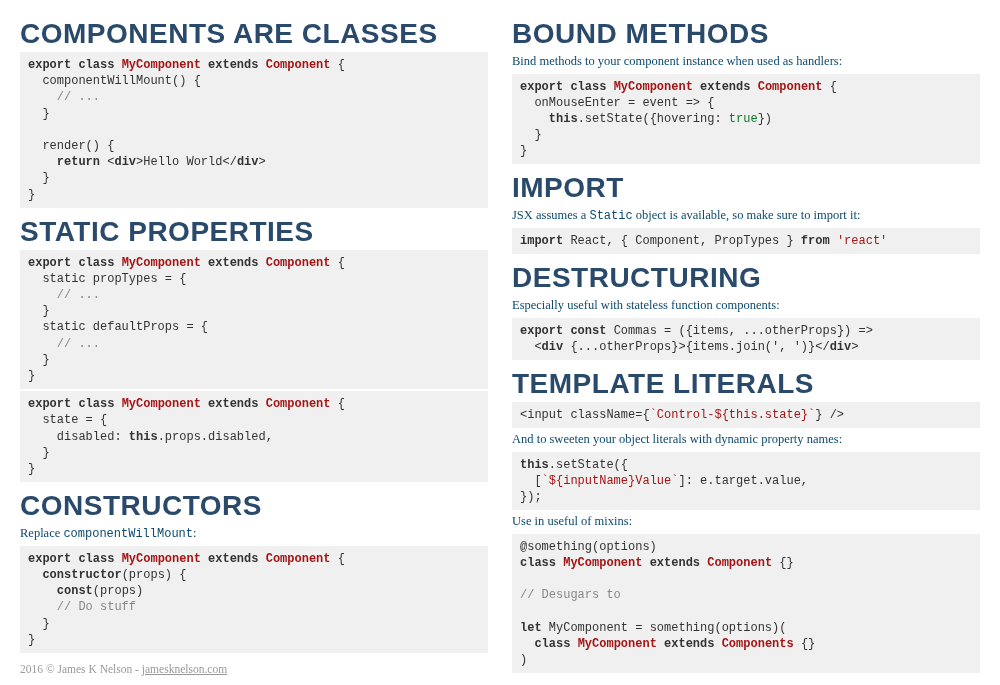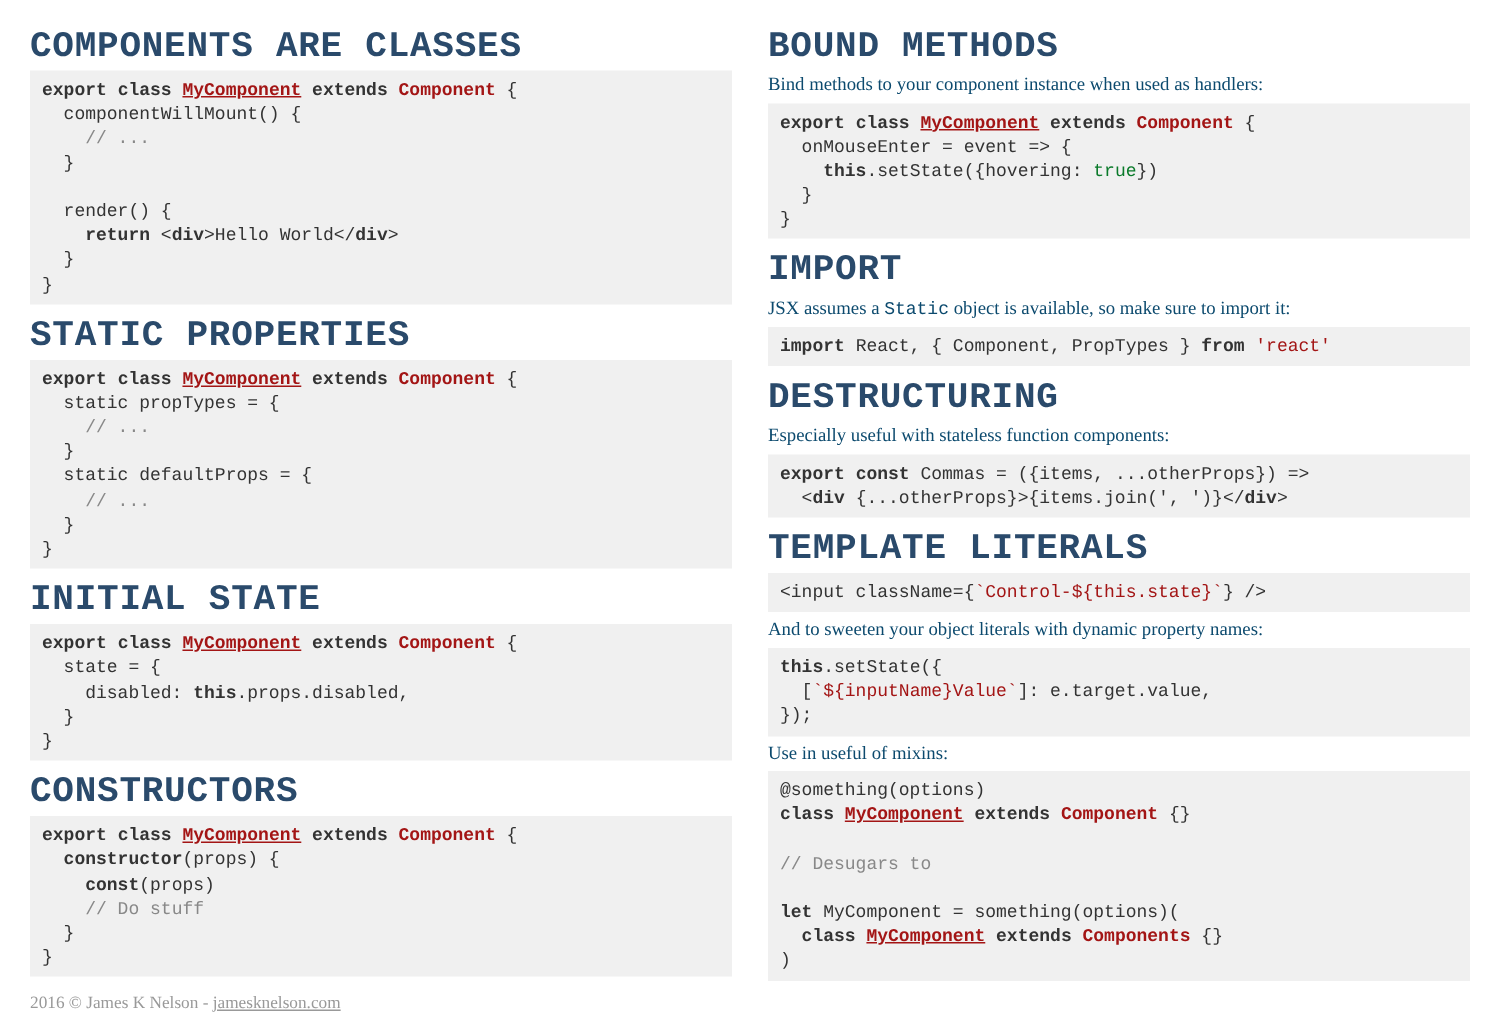--- a/index.html
+++ b/index.html
@@ -12,25 +12,25 @@
     display: flex;
     gap: 24px;
     color: #222;
   }
   .col {
     flex: 1;
     display: flex;
     flex-direction: column;
   }
   h2 {
-    font-family: Liberation Mono, monospace;
+    font-family: Liberation Sans, sans-serif;
     font-stretch: condensed;
     text-transform: uppercase;
     color: #2a4a6b;
-    font-size: 24px;
+    font-size: 28px;
     font-weight: 700;
     letter-spacing: 0.5px;
     margin-bottom: 2px;
     margin-top: 6px;
   }
   h2:first-child { margin-top: 0; }
   .col > p {
     font-size: 12.5px;
     color: #0c4a6e;
     margin-bottom: 3px;
@@ -46,21 +46,21 @@
     padding: 5px 8px;
     font-family: 'Courier New', Consolas, monospace;
     font-size: 12px;
     line-height: 1.35;
     color: #333;
     white-space: pre;
     overflow: hidden;
     margin-bottom: 2px;
   }
   .kw { color: #333; font-weight: bold; }
-  .cls { color: #a31515; font-weight: bold; text-decoration: underline; }
+  .cls { color: #a31515; font-weight: bold; }
   .ext { color: #a31515; font-weight: bold; }
   .str { color: #a31515; }
   .com { color: #888; }
   .val { color: #0a7a2a; }
   .footer {
     color: #999;
     font-size: 11.5px;
     margin-top: auto;
     padding-top: 8px;
   }
@@ -84,28 +84,28 @@
   <h2>Static Properties</h2>
   <pre><span class="kw">export</span> <span class="kw">class</span> <span class="cls">MyComponent</span> <span class="kw">extends</span> <span class="ext">Component</span> {
   static propTypes = {
     <span class="com">// ...</span>
   }
   static defaultProps = {
     <span class="com">// ...</span>
   }
 }</pre>
 
-  <h2>Initial State</h2>
   <pre><span class="kw">export</span> <span class="kw">class</span> <span class="cls">MyComponent</span> <span class="kw">extends</span> <span class="ext">Component</span> {
   state = {
     disabled: <span class="kw">this</span>.props.disabled,
   }
 }</pre>
 
   <h2>Constructors</h2>
+  <p><span>Replace </span><span class="inline-code">componentWillMount</span><span>:</span></p>
   <pre><span class="kw">export</span> <span class="kw">class</span> <span class="cls">MyComponent</span> <span class="kw">extends</span> <span class="ext">Component</span> {
   <span class="kw">constructor</span>(props) {
     <span class="kw">const</span>(props)
     <span class="com">// Do stuff</span>
   }
 }</pre>
 
   <div class="footer">
     <span>2016 © James K Nelson - </span><a href="#">jamesknelson.com</a>
   </div>

